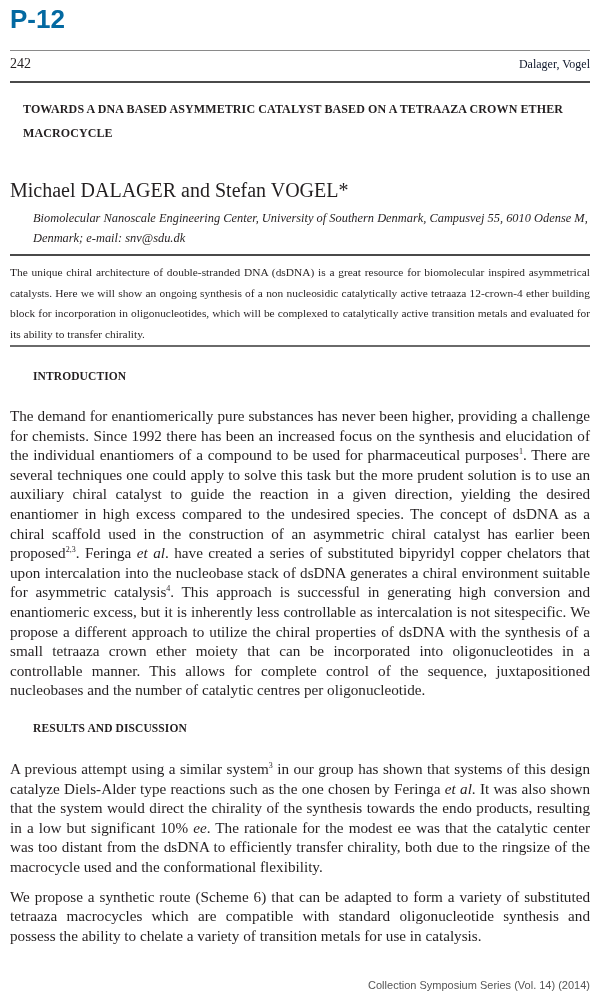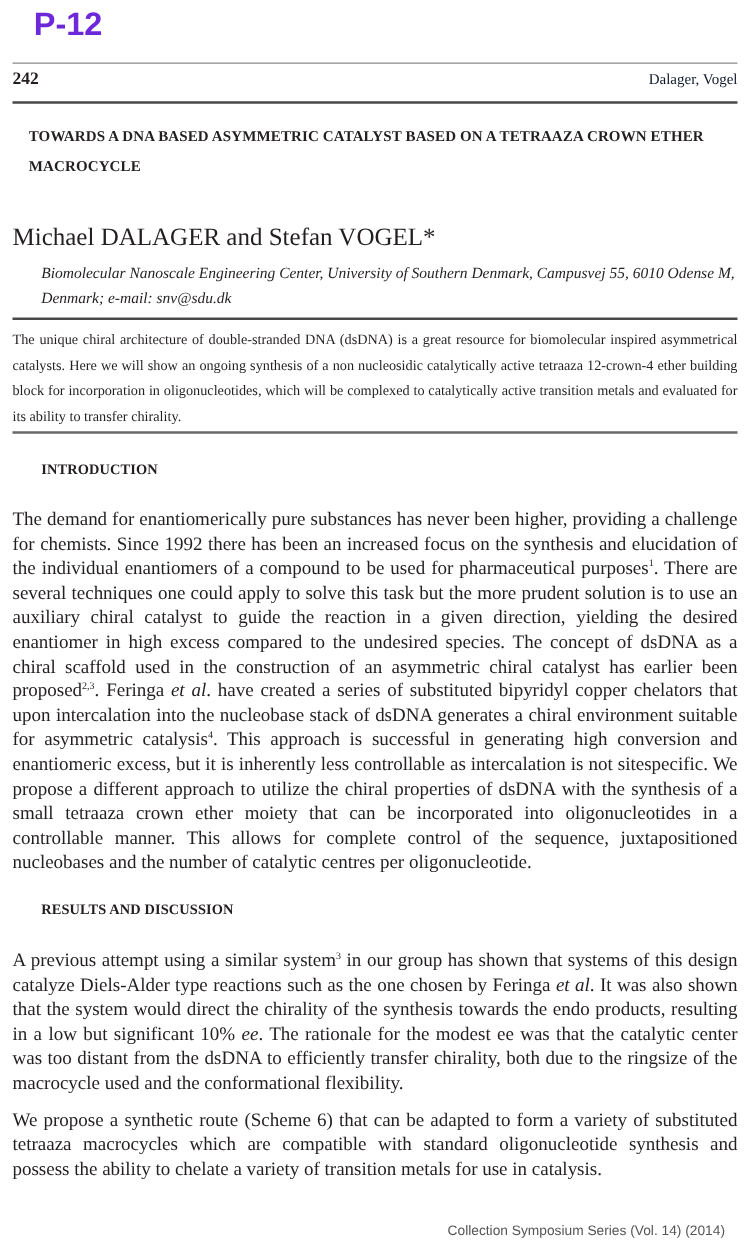--- a/index.html
+++ b/index.html
@@ -2,30 +2,30 @@
 <html><head>
   <meta charset="utf-8">
   <style>
     * { box-sizing: border-box; margin: 0; padding: 0; }
     html, body { width: 600px; height: 1002px; background: #ffffff; overflow: hidden; }
     body { position: relative; font-family: "Liberation Serif", "DejaVu Serif", serif; color: #231f20; }
 
     .poster-id {
       position: absolute; left: 10px; top: 4px;
       font-family: "Liberation Sans", "DejaVu Sans", sans-serif;
-      font-weight: bold; font-size: 26px; color: #6d28d9; letter-spacing: 0px; margin-left: 17px;
+      font-weight: bold; font-size: 26px; color: #0369a1; letter-spacing: 0px;
     }
     .rule-thin { position: absolute; left: 10px; width: 580px; height: 1px; background: #8a8a8a; }
     .rule-thick { position: absolute; left: 10px; width: 580px; height: 2px; background: #4a4a4a; }
 
     .running-head {
       position: absolute; left: 10px; top: 56px; width: 580px; height: 20px;
       display: flex; justify-content: space-between; align-items: baseline;
     }
-    .page-number { font-weight: bold; font-size: 14px; }
+    .page-number { font-weight: normal; font-size: 14px; }
     .running-authors { font-size: 12px; color: #0f172a; }
 
     .title {
       position: absolute; left: 23px; top: 97px; width: 585px;
       font-weight: bold; font-size: 12px; line-height: 24px; letter-spacing: 0.1px;
       text-transform: uppercase;
     }
     .authors {
       position: absolute; left: 10px; top: 179px; font-size: 20px;
     }
@@ -46,21 +46,21 @@
 
     .body-text {
       position: absolute; left: 10px; width: 580px;
       font-size: 15.2px; line-height: 19.6px; text-align: justify;
     }
     .body-text p { margin-bottom: 10px; }
     .body-text sup { font-size: 8px; vertical-align: 6px; line-height: 0; }
     .body-text i { font-style: italic; }
 
     .footer {
-      position: absolute; right: 20px; top: 979px;
+      position: absolute; right: 10px; top: 979px;
       font-family: "Liberation Sans", "DejaVu Sans", sans-serif;
       font-size: 11px; color: #555;
     }
   </style>
 </head>
 <body>
 
 <div class="poster-id">P-12</div>
 
 <div class="rule-thin" style="top:50px;"></div>

